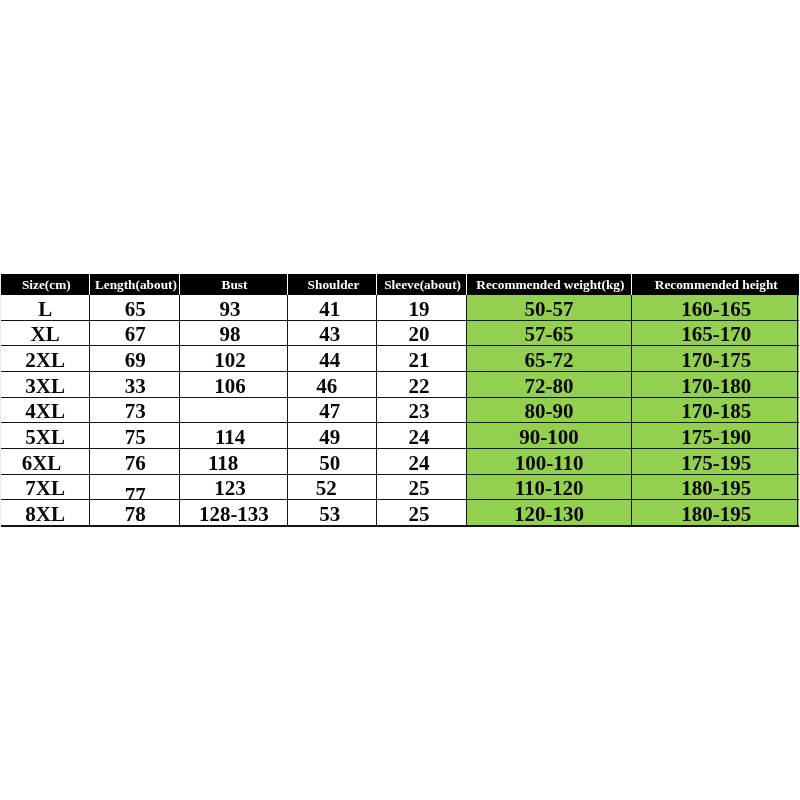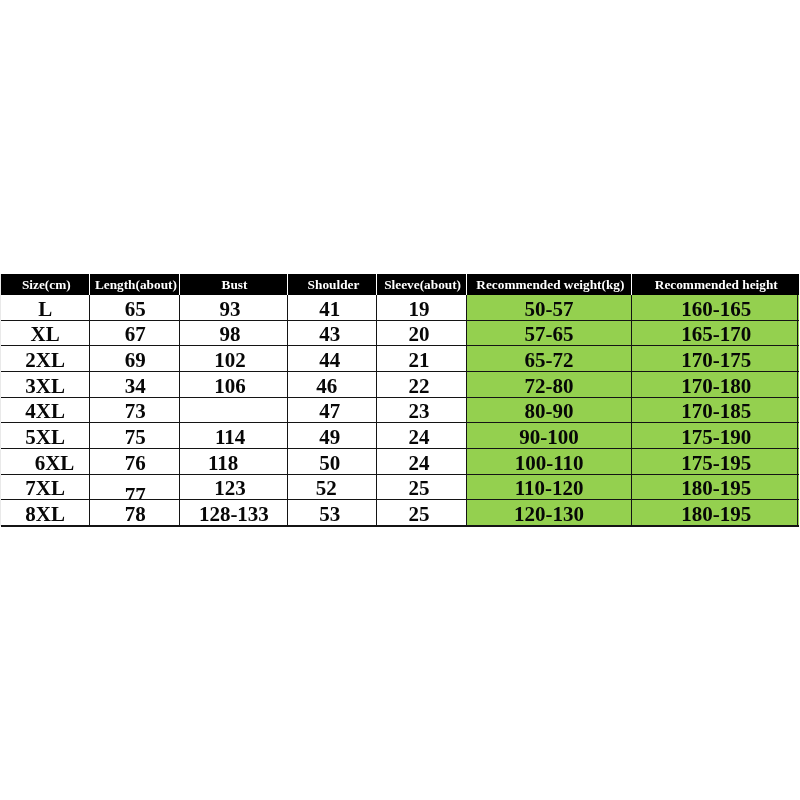--- a/index.html
+++ b/index.html
@@ -91,21 +91,21 @@
     <div class="cell bcell" style="left:0.6px;top:73.06px;width:89.1px;height:25.68px">2XL</div>
     <div class="cell bcell" style="left:89.7px;top:73.06px;width:90.0px;height:25.68px;padding-left:1.2px">69</div>
     <div class="cell bcell" style="left:179.7px;top:73.06px;width:108.0px;height:25.68px;padding-right:7.2px">102</div>
     <div class="cell bcell" style="left:287.7px;top:73.06px;width:89.2px;height:25.68px;padding-right:5.2px">44</div>
     <div class="cell bcell" style="left:376.9px;top:73.06px;width:89.9px;height:25.68px;padding-right:5.6px">21</div>
     <div class="cell bcell hl" style="left:466.8px;top:73.06px;width:165.2px;height:25.68px;padding-right:0.6px">65-72</div>
     <div class="cell bcell hl" style="left:632.0px;top:73.06px;width:166.6px;height:25.68px;padding-left:1.8px">170-175</div>
   </div>
   <div class="row body-row">
     <div class="cell bcell" style="left:0.6px;top:98.74px;width:89.1px;height:25.68px">3XL</div>
-    <div class="cell bcell" style="left:89.7px;top:98.74px;width:90.0px;height:25.68px;padding-left:1.2px">34</div>
+    <div class="cell bcell" style="left:89.7px;top:98.74px;width:90.0px;height:25.68px;padding-left:1.2px">33</div>
     <div class="cell bcell" style="left:179.7px;top:98.74px;width:108.0px;height:25.68px;padding-right:7.2px">106</div>
     <div class="cell bcell" style="left:287.7px;top:98.74px;width:89.2px;height:25.68px;padding-right:11px">46</div>
     <div class="cell bcell" style="left:376.9px;top:98.74px;width:89.9px;height:25.68px;padding-right:5.6px">22</div>
     <div class="cell bcell hl" style="left:466.8px;top:98.74px;width:165.2px;height:25.68px;padding-right:0.6px">72-80</div>
     <div class="cell bcell hl" style="left:632.0px;top:98.74px;width:166.6px;height:25.68px;padding-left:1.8px">170-180</div>
   </div>
   <div class="row body-row">
     <div class="cell bcell" style="left:0.6px;top:124.42px;width:89.1px;height:25.68px">4XL</div>
     <div class="cell bcell" style="left:89.7px;top:124.42px;width:90.0px;height:25.68px;padding-left:1.2px">73</div>
     <div class="cell bcell" style="left:287.7px;top:124.42px;width:89.2px;height:25.68px;padding-right:5.2px">47</div>
@@ -116,21 +116,21 @@
   <div class="row body-row">
     <div class="cell bcell" style="left:0.6px;top:150.1px;width:89.1px;height:25.68px">5XL</div>
     <div class="cell bcell" style="left:89.7px;top:150.1px;width:90.0px;height:25.68px;padding-left:1.2px">75</div>
     <div class="cell bcell" style="left:179.7px;top:150.1px;width:108.0px;height:25.68px;padding-right:7.2px">114</div>
     <div class="cell bcell" style="left:287.7px;top:150.1px;width:89.2px;height:25.68px;padding-right:5.2px">49</div>
     <div class="cell bcell" style="left:376.9px;top:150.1px;width:89.9px;height:25.68px;padding-right:5.6px">24</div>
     <div class="cell bcell hl" style="left:466.8px;top:150.1px;width:165.2px;height:25.68px;padding-right:0.6px">90-100</div>
     <div class="cell bcell hl" style="left:632.0px;top:150.1px;width:166.6px;height:25.68px;padding-left:1.8px">175-190</div>
   </div>
   <div class="row body-row">
-    <div class="cell bcell" style="left:14px;top:175.78px;width:81px;height:25.68px">6XL</div>
+    <div class="cell bcell" style="left:1px;top:175.78px;width:81px;height:25.68px">6XL</div>
     <div class="cell bcell" style="left:89.7px;top:175.78px;width:90.0px;height:25.68px;padding-left:1.2px">76</div>
     <div class="cell bcell" style="left:179.7px;top:175.78px;width:108.0px;height:25.68px;padding-right:21px">118</div>
     <div class="cell bcell" style="left:287.7px;top:175.78px;width:89.2px;height:25.68px;padding-right:5.2px">50</div>
     <div class="cell bcell" style="left:376.9px;top:175.78px;width:89.9px;height:25.68px;padding-right:5.6px">24</div>
     <div class="cell bcell hl" style="left:466.8px;top:175.78px;width:165.2px;height:25.68px;padding-right:0.6px">100-110</div>
     <div class="cell bcell hl" style="left:632.0px;top:175.78px;width:166.6px;height:25.68px;padding-left:1.8px">175-195</div>
   </div>
   <div class="row body-row">
     <div class="cell bcell" style="left:0.6px;top:201.46px;width:89.1px;height:25.68px">7XL</div>
     <div class="cell bcell" style="left:89.7px;top:201.46px;width:90.0px;height:39px;padding-left:1.2px">77</div>

